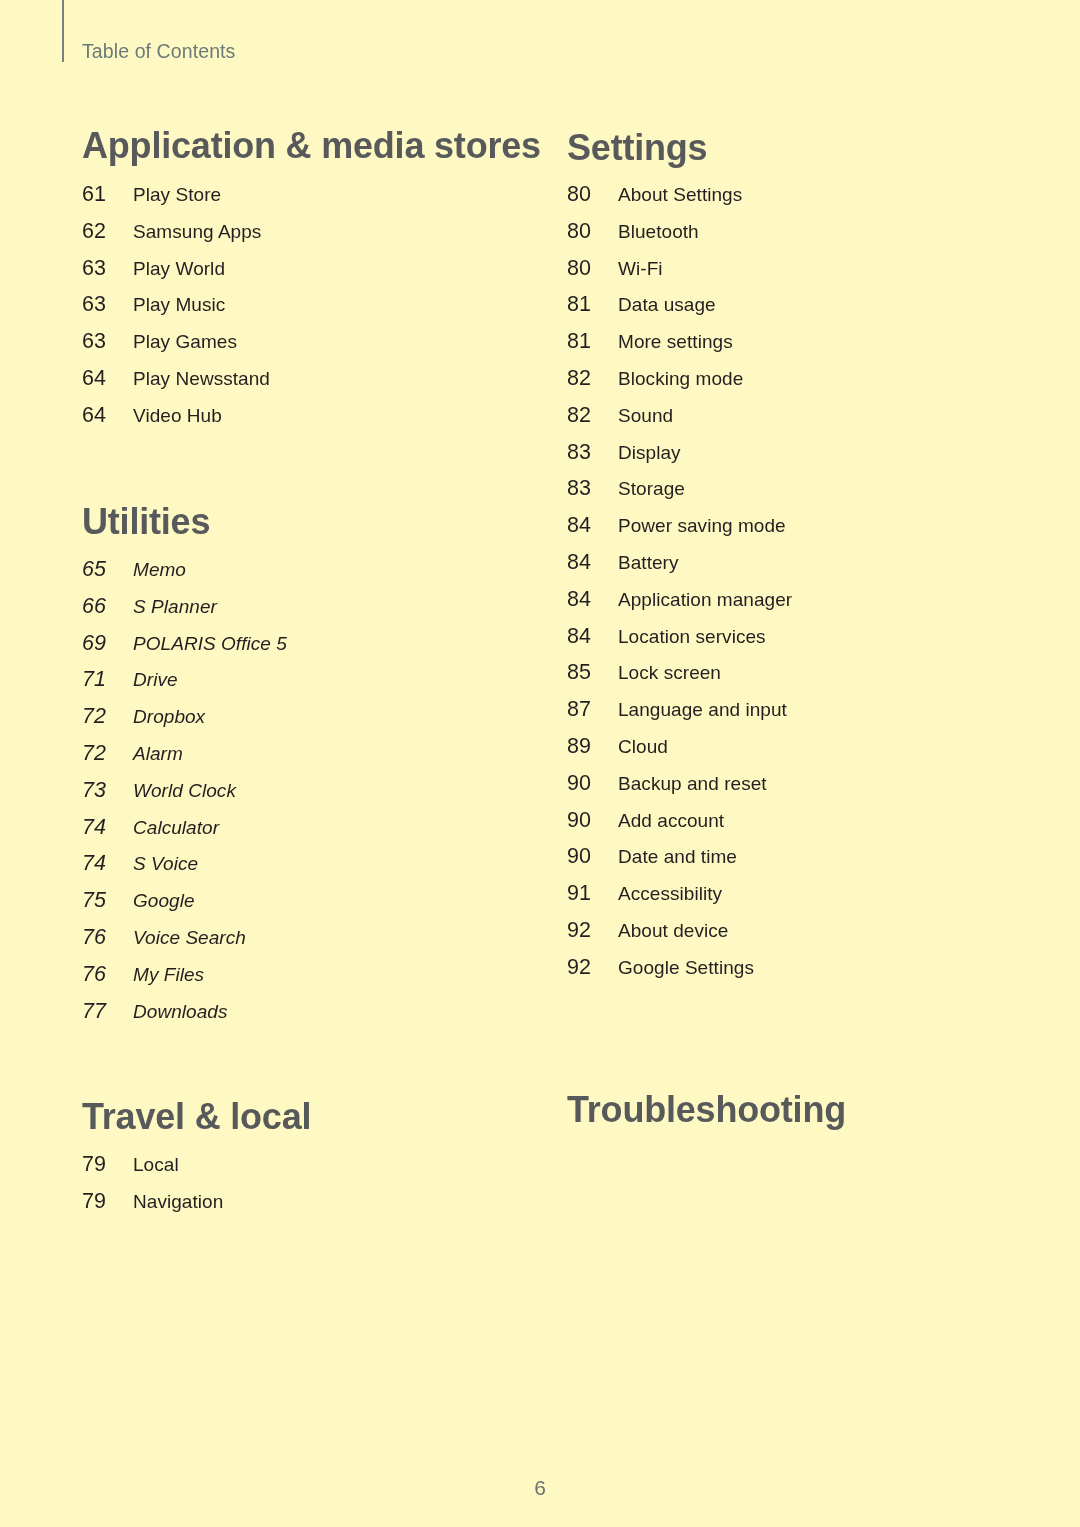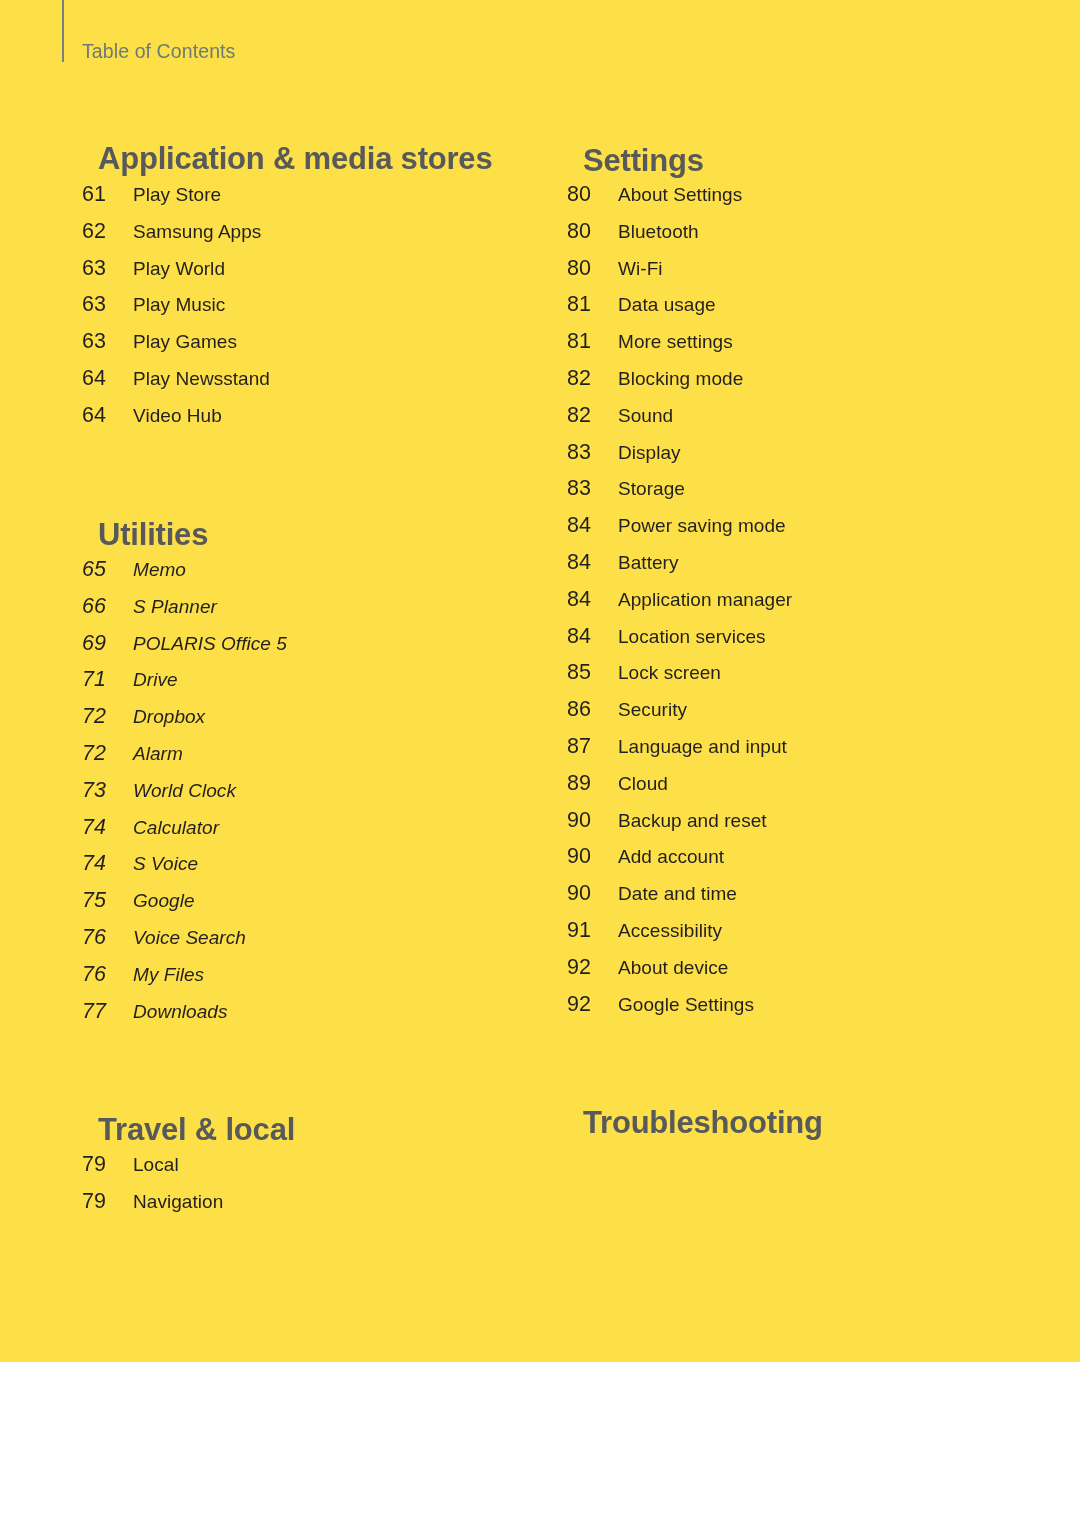--- a/index.html
+++ b/index.html
@@ -7,22 +7,22 @@
     padding: 0;
     background: #ffffff;
   }
   body {
     font-family: "Liberation Sans", sans-serif;
     -webkit-font-smoothing: antialiased;
   }
   .page {
     position: relative;
     width: 1080px;
-    height: 1362px;
-    background: #fde047;
+    height: 1527px;
+    background: #fef9c3;
     overflow: hidden;
   }
 
   
   .header-rule {
     position: absolute;
     left: 62px;
     top: 0px;
     width: 2px;
     height: 62px;
@@ -48,26 +48,26 @@
   .col-left  { left: 82px; }
   .col-right { left: 567px; }
 
   .section {
     position: absolute;
     left: 0;
     width: 470px;
   }
 
   .section-title {
-    font-size: 31px;
+    font-size: 36px;
     font-weight: bold;
     color: #58595b;
     letter-spacing: -0.2px;
     line-height: 1.05;
-    margin: 16px;
+    margin: 0;
     white-space: nowrap;
   }
 
   .toc-list {
     list-style: none;
     margin: 0;
     padding: 0;
   }
   .toc-row {
     display: flex;
@@ -275,24 +275,20 @@
           </li>
           <li class="toc-row">
             <span class="toc-page">84</span>
             <span class="toc-title">Location services</span>
           </li>
           <li class="toc-row">
             <span class="toc-page">85</span>
             <span class="toc-title">Lock screen</span>
           </li>
           <li class="toc-row">
-            <span class="toc-page">86</span>
-            <span class="toc-title">Security</span>
-          </li>
-          <li class="toc-row">
             <span class="toc-page">87</span>
             <span class="toc-title">Language and input</span>
           </li>
           <li class="toc-row">
             <span class="toc-page">89</span>
             <span class="toc-title">Cloud</span>
           </li>
           <li class="toc-row">
             <span class="toc-page">90</span>
             <span class="toc-title">Backup and reset</span>

